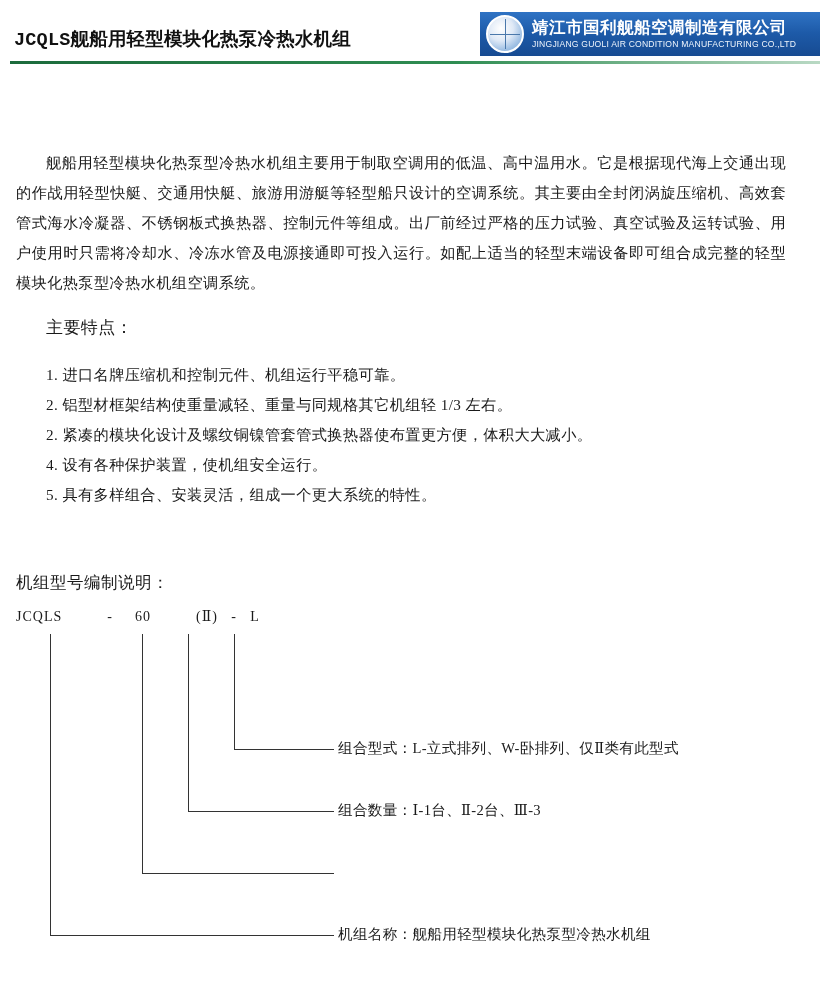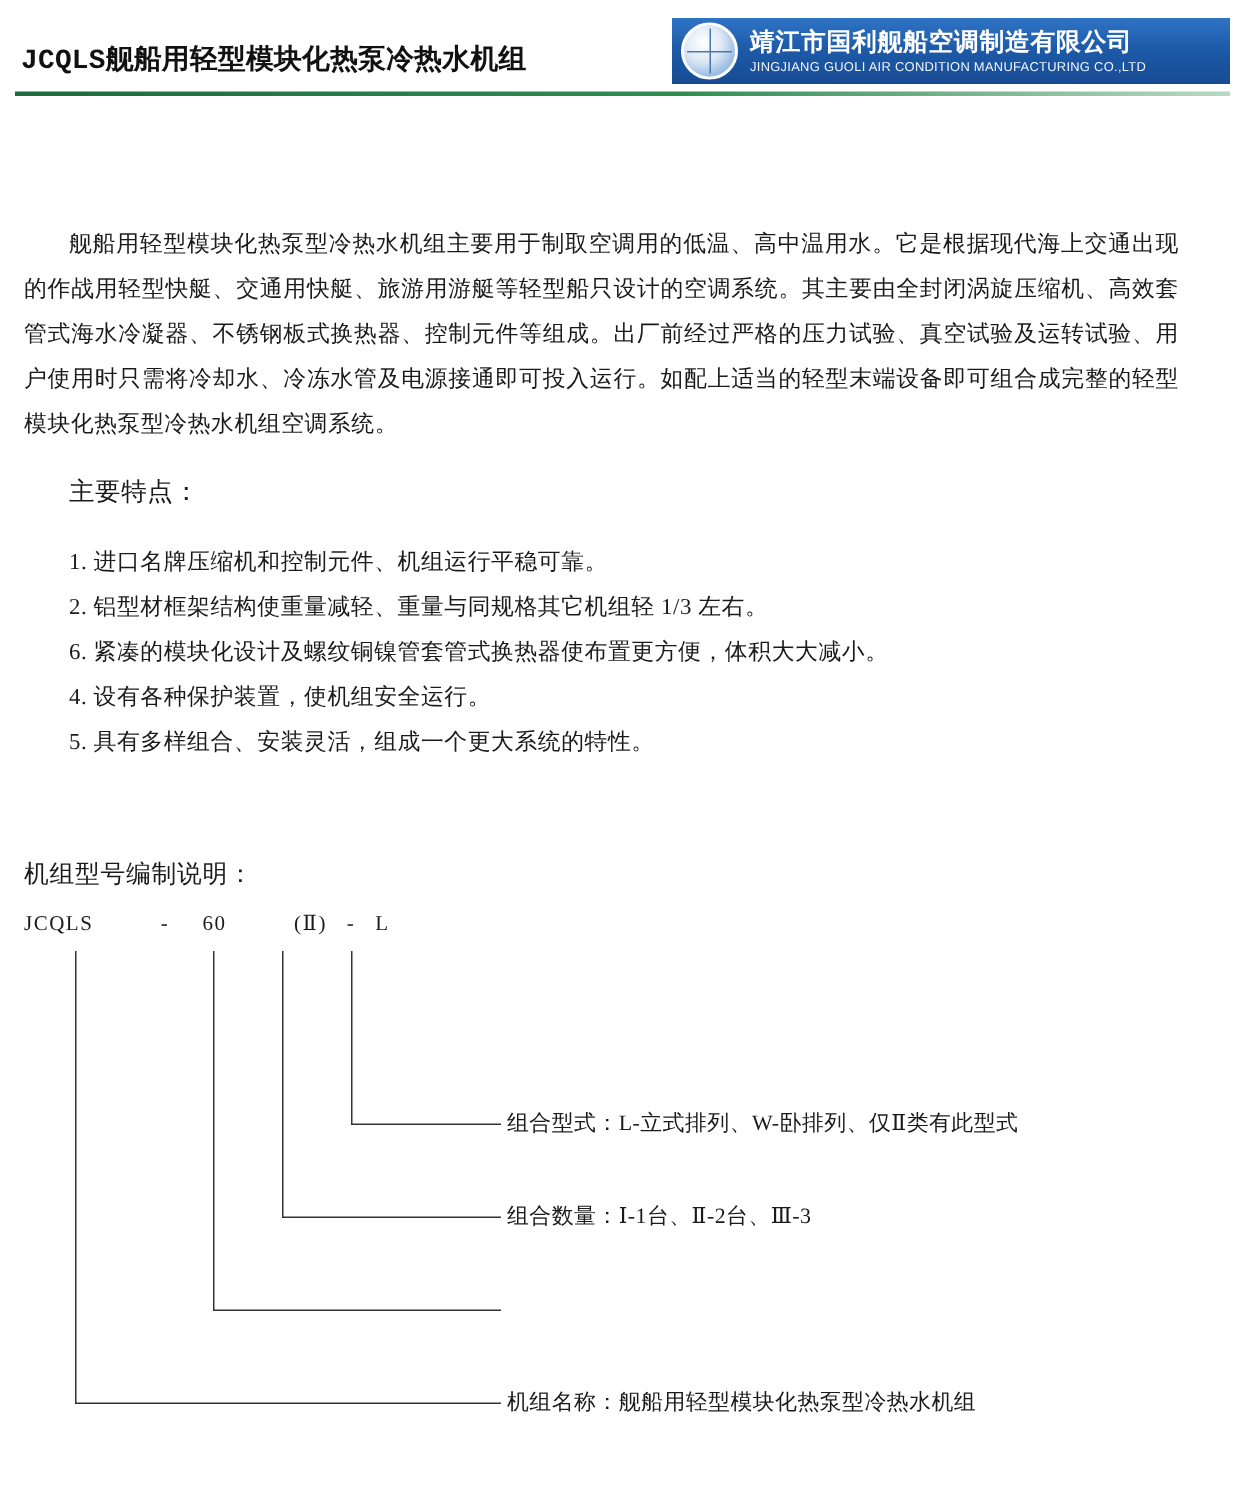--- a/index.html
+++ b/index.html
@@ -38,21 +38,21 @@
     left: 10px;
     right: 10px;
     top: 61px;
     height: 3px;
     background: linear-gradient(to right, #1c6b3c 0%, #2f8d52 55%, #b9d9c4 100%);
   }
   .logo-box {
     position: absolute;
     right: 10px;
     top: 12px;
-    width: 372px;
+    width: 340px;
     height: 44px;
     background: #1f5fb0;
     background: linear-gradient(to bottom, #2f73c4 0%, #1d5aa8 48%, #174b92 100%);
     overflow: hidden;
   }
   .logo-mark {
     position: absolute;
     left: 6px;
     top: 3px;
     width: 38px;
@@ -197,21 +197,21 @@
 
 <div class="content">
 
   <p class="intro">舰船用轻型模块化热泵型冷热水机组主要用于制取空调用的低温、高中温用水。它是根据现代海上交通出现的作战用轻型快艇、交通用快艇、旅游用游艇等轻型船只设计的空调系统。其主要由全封闭涡旋压缩机、高效套管式海水冷凝器、不锈钢板式换热器、控制元件等组成。出厂前经过严格的压力试验、真空试验及运转试验、用户使用时只需将冷却水、冷冻水管及电源接通即可投入运行。如配上适当的轻型末端设备即可组合成完整的轻型模块化热泵型冷热水机组空调系统。</p>
 
   <p class="subhead">主要特点：</p>
 
   <ul class="feature-list">
     <li>1. 进口名牌压缩机和控制元件、机组运行平稳可靠。</li>
     <li>2. 铝型材框架结构使重量减轻、重量与同规格其它机组轻 1/3 左右。</li>
-    <li>6. 紧凑的模块化设计及螺纹铜镍管套管式换热器使布置更方便，体积大大减小。</li>
+    <li>2. 紧凑的模块化设计及螺纹铜镍管套管式换热器使布置更方便，体积大大减小。</li>
     <li>4. 设有各种保护装置，使机组安全运行。</li>
     <li>5. 具有多样组合、安装灵活，组成一个更大系统的特性。</li>
   </ul>
 
   <div class="model-section">
     <div class="model-heading">机组型号编制说明：</div>
 
     <div class="diagram">
 
       <div class="code-row">

